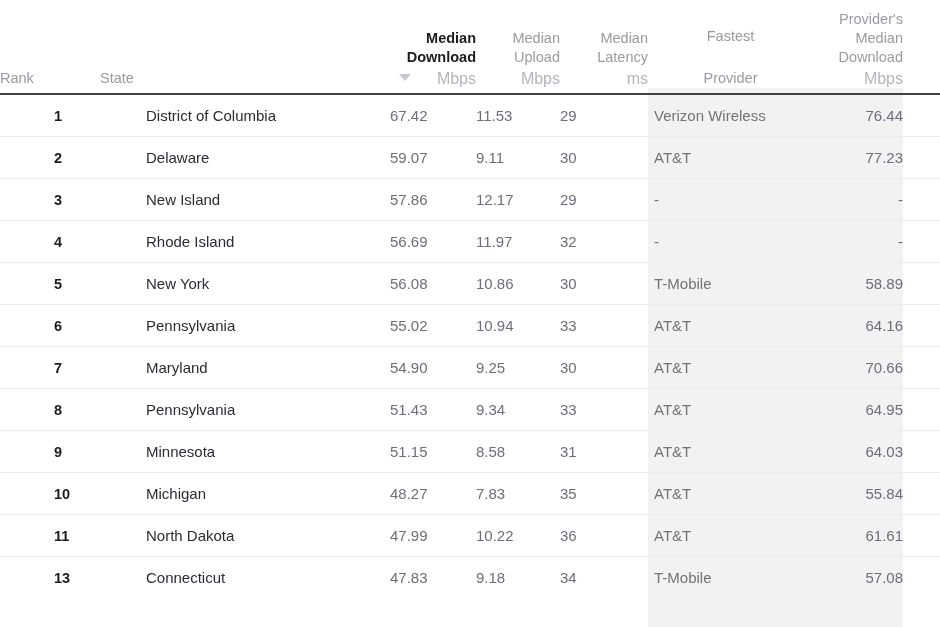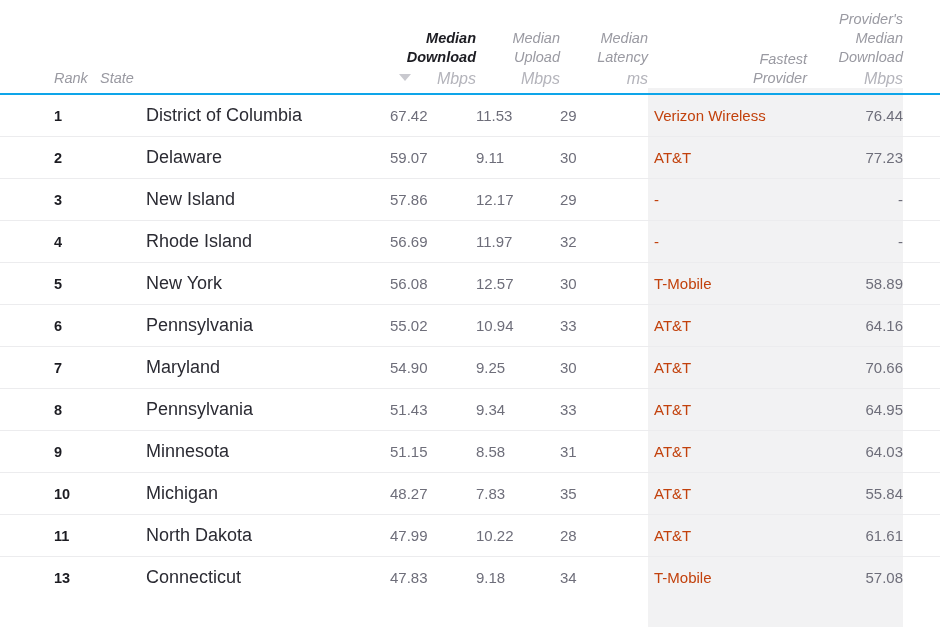--- a/index.html
+++ b/index.html
@@ -47,27 +47,25 @@
     vertical-align: bottom;
     padding: 0 0 5px 0;
     font-weight: 400;
     color: #9a9aa2;
     font-size: 14.5px;
     line-height: 19px;
     background: transparent;
   }
   thead tr.header-row th {
     height: 88px;
-    border-bottom: 2px solid #0ea5e9;
-    font-style: italic;
+    border-bottom: 2px solid #404040;
   }
   th.col-rank {
     width: 46px;
     text-align: left;
-    padding-left: 54px;
     box-sizing: content-box;
   }
   th.col-state {
     width: 290px;
     text-align: left;
   }
   th.col-num {
     text-align: right;
   }
   th.col-dl   { width: 128px; }
@@ -75,21 +73,21 @@
   th.col-lat  { width: 82px; }
   th.col-prov { width: 160px; text-align: left; padding-left: 6px; }
   th.col-pdl  { width: 96px; text-align: right; padding-right: 37px; }
 
   .hdr-stack {
     display: flex;
     flex-direction: column;
     align-items: flex-end;
     line-height: 19px;
   }
-  .hdr-stack.left { align-items: flex-end; }
+  .hdr-stack.left { align-items: center; gap: 23px; }
   .hdr-main {
     font-size: 14.5px;
     color: #9a9aa2;
     white-space: nowrap;
   }
   .hdr-main.active {
     color: #1c1c22;
     font-weight: 700;
   }
   .hdr-unit {
@@ -126,25 +124,25 @@
   td.c-rank {
     padding-left: 54px;
     text-align: left;
     color: #1c1c22;
     font-weight: 700;
     font-size: 14.5px;
   }
   td.c-state {
     text-align: left;
     color: #2b2b33;
-    font-size: 18px;
+    font-size: 15px;
     padding-left: 46px;
   }
   td.c-num   { text-align: left; padding-right: 0; }
-  td.c-prov  { text-align: left; padding-left: 6px; color: #c2410c; }
+  td.c-prov  { text-align: left; padding-left: 6px; color: #737373; }
   td.c-pdl   { text-align: right; padding-right: 37px; }
 </style>
 </head>
 <body>
 
 <div class="table-wrap">
 
   <div class="highlight-band"></div>
 
   <div class="sort-caret"></div>
@@ -240,21 +238,21 @@
           <td class="c-num">56.69</td>
           <td class="c-num">11.97</td>
           <td class="c-num">32</td>
           <td class="c-prov">-</td>
           <td class="c-pdl">-</td>
         </tr>
         <tr>
           <td class="c-rank">5</td>
           <td class="c-state">New York</td>
           <td class="c-num">56.08</td>
-          <td class="c-num">12.57</td>
+          <td class="c-num">10.86</td>
           <td class="c-num">30</td>
           <td class="c-prov">T-Mobile</td>
           <td class="c-pdl">58.89</td>
         </tr>
         <tr>
           <td class="c-rank">6</td>
           <td class="c-state">Pennsylvania</td>
           <td class="c-num">55.02</td>
           <td class="c-num">10.94</td>
           <td class="c-num">33</td>
@@ -295,21 +293,21 @@
           <td class="c-num">7.83</td>
           <td class="c-num">35</td>
           <td class="c-prov">AT&amp;T</td>
           <td class="c-pdl">55.84</td>
         </tr>
         <tr>
           <td class="c-rank">11</td>
           <td class="c-state">North Dakota</td>
           <td class="c-num">47.99</td>
           <td class="c-num">10.22</td>
-          <td class="c-num">28</td>
+          <td class="c-num">36</td>
           <td class="c-prov">AT&amp;T</td>
           <td class="c-pdl">61.61</td>
         </tr>
         <tr>
           <td class="c-rank">13</td>
           <td class="c-state">Connecticut</td>
           <td class="c-num">47.83</td>
           <td class="c-num">9.18</td>
           <td class="c-num">34</td>
           <td class="c-prov">T-Mobile</td>

